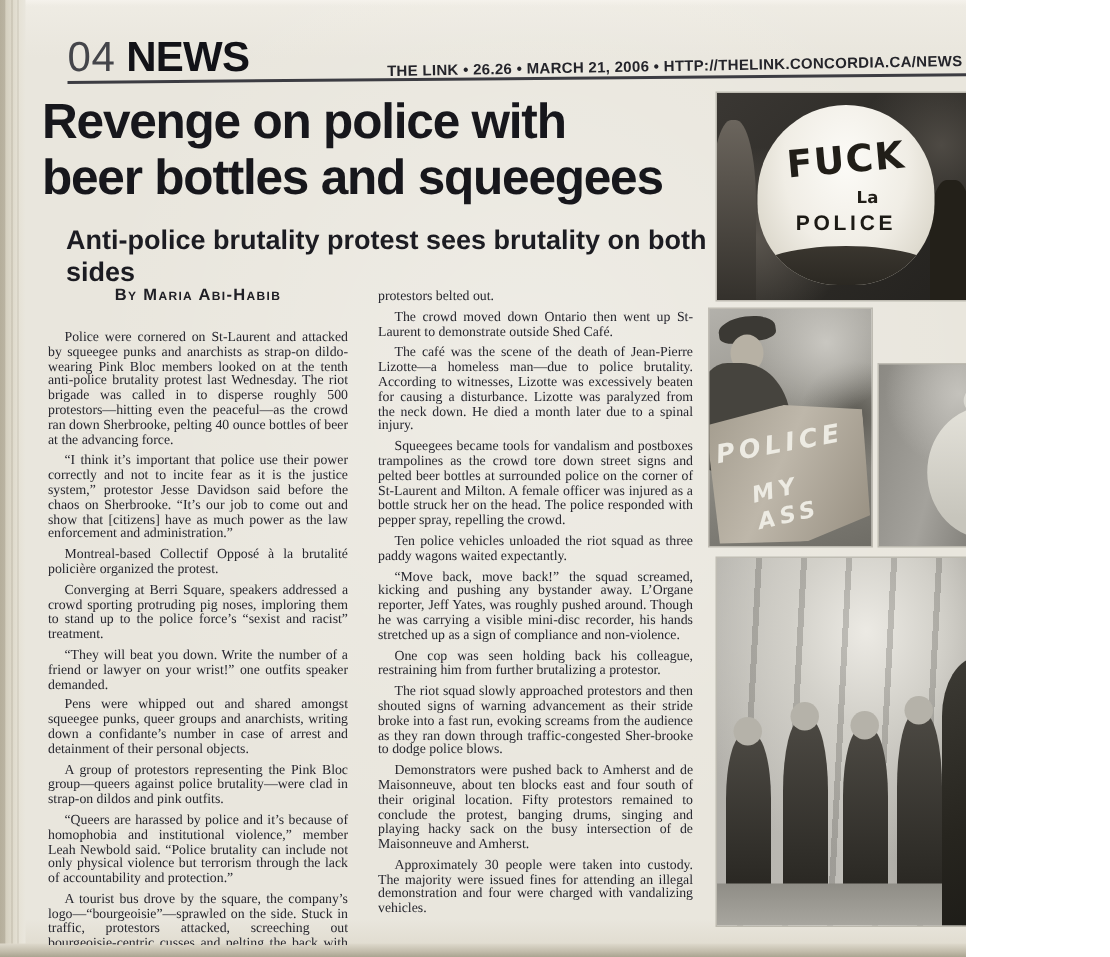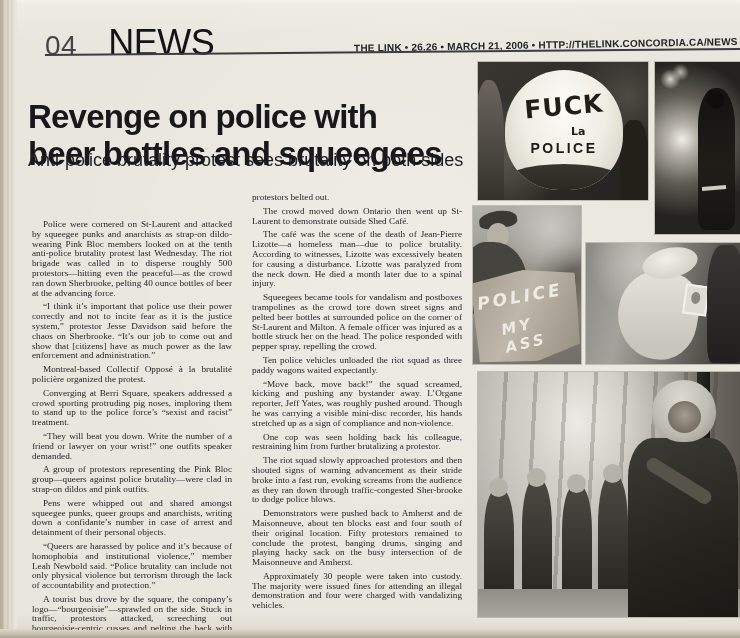--- a/index.html
+++ b/index.html
@@ -1,17 +1,17 @@
 <!DOCTYPE html>
 <html><head>
 <meta charset="utf-8">
 <style>
   html,body{margin:0;padding:0;}
   .screen{
-    position:relative;width:740px;height:638px;overflow:hidden;
+    position:relative;width:644px;height:638px;overflow:hidden;
     background:
       radial-gradient(ellipse at 55% 40%, rgba(255,255,255,.25) 0%, rgba(0,0,0,0) 60%),
       linear-gradient(180deg,#efece4 0%, #e9e6dd 6%, #e9e6dd 96%, #ddd8ca 100%);
     font-family:"Liberation Sans",sans-serif;color:#1c1c22;
   }
   
   .left-edge{
     position:absolute;left:0;top:0;width:17px;height:638px;
     background:
       linear-gradient(90deg, rgba(120,110,88,.28) 3px, rgba(0,0,0,0) 4px),
@@ -21,36 +21,36 @@
   }
   .bottom-edge{
     position:absolute;left:0;bottom:0;width:740px;height:9px;
     background:linear-gradient(180deg,#ded9cc 0%,#c2bcab 60%,#aaa491 100%);
   }
   .top-edge{position:absolute;left:0;top:0;width:740px;height:4px;background:linear-gradient(180deg,#f5f2ec,rgba(0,0,0,0));}
 
   
   .header-left{position:absolute;left:45px;top:22px;display:flex;align-items:baseline;gap:7px;}
   .page-number{font-size:28px;font-weight:400;color:#44454a;letter-spacing:.5px;}
-  .section-name{font-size:36px;font-weight:400;color:#121217;letter-spacing:-.5px;margin-left:24px;}
+  .section-name{font-size:28px;font-weight:700;color:#121217;letter-spacing:-.5px;}
   .masthead{
     position:absolute;right:2px;top:36px;font-size:10px;font-weight:700;color:#24242a;
     letter-spacing:.2px;transform:rotate(-1deg);transform-origin:right center;white-space:nowrap;
   }
   .header-rule{
     position:absolute;left:45px;top:54px;width:700px;height:2px;background:#3c3c42;
     transform:rotate(-0.5deg);transform-origin:left center;
   }
 
   
   .headline{
     position:absolute;left:28px;top:62px;width:445px;
-    font-size:33px;line-height:37px;font-weight:800;letter-spacing:-.8px;color:#17171c;margin-top:36px;
-  }
-  .subhead{position:absolute;left:28px;top:150px;width:445px;font-size:18px;font-weight:400;color:#1c1c22;}
+    font-size:33px;line-height:37px;font-weight:800;letter-spacing:-.8px;color:#17171c;
+  }
+  .subhead{position:absolute;left:44px;top:150px;width:445px;font-size:18px;font-weight:700;color:#1c1c22;}
   .byline{
     position:absolute;left:28px;top:191px;width:208px;text-align:center;
     font-size:11px;font-weight:700;font-variant:small-caps;letter-spacing:.9px;color:#202026;
   }
 
   
   .col{position:absolute;font-family:"Liberation Serif",serif;font-size:9.2px;line-height:9.8px;
        color:#26262e;text-align:justify;overflow:hidden;}
   .col p{margin:4px;text-indent:11px;font-family:Liberation Serif, serif;}
   .col p.noindent{text-indent:0;}
@@ -165,29 +165,30 @@
     <span class="section-name">NEWS</span>
   </div>
   <div class="masthead">THE LINK • 26.26 • MARCH 21, 2006 • HTTP://THELINK.CONCORDIA.CA/NEWS</div>
   <div class="header-rule"></div>
 
   <div class="headline">
     <div>Revenge on police with</div>
     <div>beer bottles and squeegees</div>
   </div>
   <div class="subhead">Anti-police brutality protest sees brutality on both sides</div>
+  <div class="byline">By Maria Abi-Habib</div>
 
   <div class="col col-1">
     <p>Police were cornered on St-Laurent and attacked by squeegee punks and anarchists as strap-on dildo-wearing Pink Bloc members looked on at the tenth anti-police brutality protest last Wednesday. The riot brigade was called in to disperse roughly 500 protestors—hitting even the peaceful—as the crowd ran down Sherbrooke, pelting 40 ounce bottles of beer at the advancing force.</p>
     <p>“I think it’s important that police use their power correctly and not to incite fear as it is the justice system,” protestor Jesse Davidson said before the chaos on Sherbrooke. “It’s our job to come out and show that [citizens] have as much power as the law enforcement and administration.”</p>
     <p>Montreal-based Collectif Opposé à la brutalité policière organized the protest.</p>
     <p>Converging at Berri Square, speakers addressed a crowd sporting protruding pig noses, imploring them to stand up to the police force’s “sexist and racist” treatment.</p>
     <p>“They will beat you down. Write the number of a friend or lawyer on your wrist!” one outfits speaker demanded.</p>
+    <p>Pens were whipped out and shared amongst squeegee punks, queer groups and anarchists, writing down a confidante’s number in case of arrest and detainment of their personal objects.</p>
     <p>A group of protestors representing the Pink Bloc group—queers against police brutality—were clad in strap-on dildos and pink outfits.</p>
-    <p>Pens were whipped out and shared amongst squeegee punks, queer groups and anarchists, writing down a confidante’s number in case of arrest and detainment of their personal objects.</p>
     <p>“Queers are harassed by police and it’s because of homophobia and institutional violence,” member Leah Newbold said. “Police brutality can include not only physical violence but terrorism through the lack of accountability and protection.”</p>
     <p>A tourist bus drove by the square, the company’s logo—“bourgeoisie”—sprawled on the side. Stuck in traffic, protestors attacked, screeching out bourgeoisie-centric cusses and pelting the back with beer bottles and bare hands.</p>
     <p>“Who owns the road? We own the road!”</p>
   </div>
 
   <div class="col col-2">
     <p class="noindent">protestors belted out.</p>
     <p>The crowd moved down Ontario then went up St-Laurent to demonstrate outside Shed Café.</p>
     <p>The café was the scene of the death of Jean-Pierre Lizotte—a homeless man—due to police brutality. According to witnesses, Lizotte was excessively beaten for causing a disturbance. Lizotte was paralyzed from the neck down. He died a month later due to a spinal injury.</p>
     <p>Squeegees became tools for vandalism and postboxes trampolines as the crowd tore down street signs and pelted beer bottles at surrounded police on the corner of St-Laurent and Milton. A female officer was injured as a bottle struck her on the head. The police responded with pepper spray, repelling the crowd.</p>

